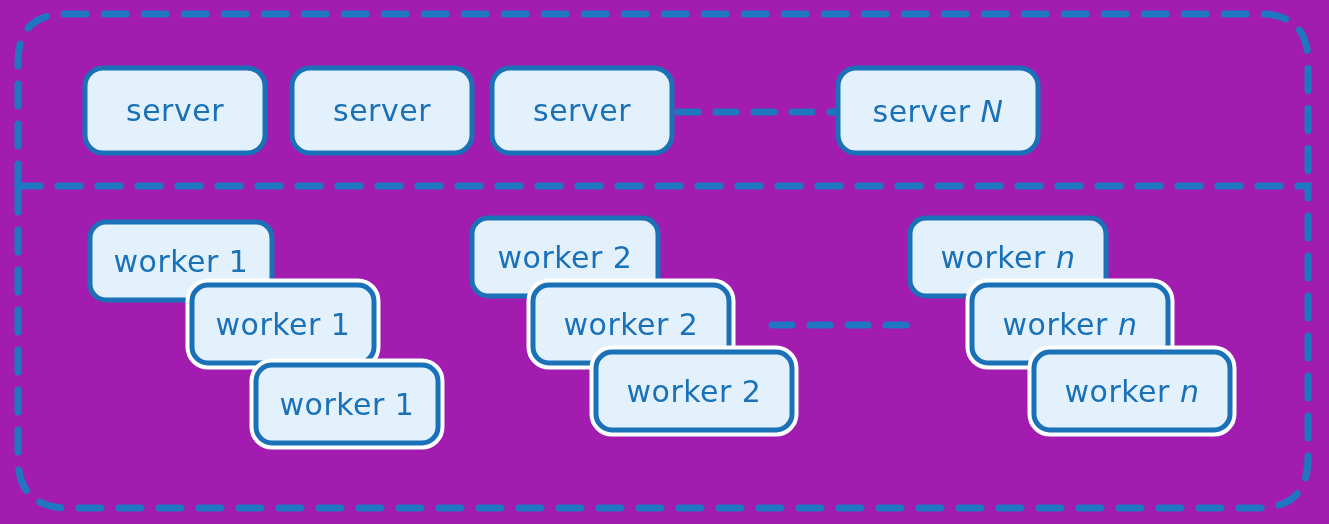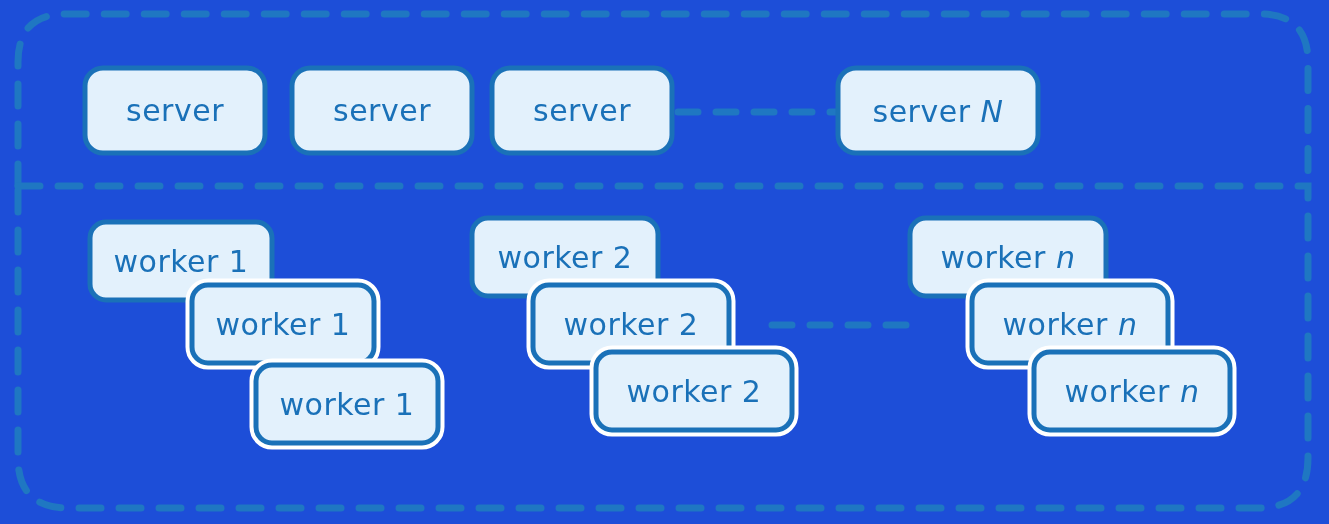--- a/index.html
+++ b/index.html
@@ -33,21 +33,21 @@
     dominant-baseline: middle;
     text-anchor: middle;
   }
   .card-label .ital {
     font-style: italic;
   }
 </style>
 </head>
 <body>
 
-<div id="canvas" style="background: #1d4ed8;">
+<div id="canvas" style="background: #a21caf;">
 
   <svg class="layer" viewBox="0 0 1329 524" xmlns="http://www.w3.org/2000/svg">
     <g>
       <path id="server-region-path" fill="none" stroke="#1f77c2" stroke-width="7" stroke-linecap="round" stroke-dasharray="22 18" d="M 18 186 L 18 62 Q 18 14 66 14 L 1260 14 Q 1308 14 1308 62 L 1308 186"></path>
     </g>
     <g>
       <path id="worker-region-path" fill="none" stroke="#1f77c2" stroke-width="7" stroke-linecap="round" stroke-dasharray="22 18" d="M 18 186 L 1308 186 L 1308 458 Q 1308 508 1258 508 L 68 508 Q 18 508 18 458 L 18 186"></path>
     </g>
   </svg>
 

